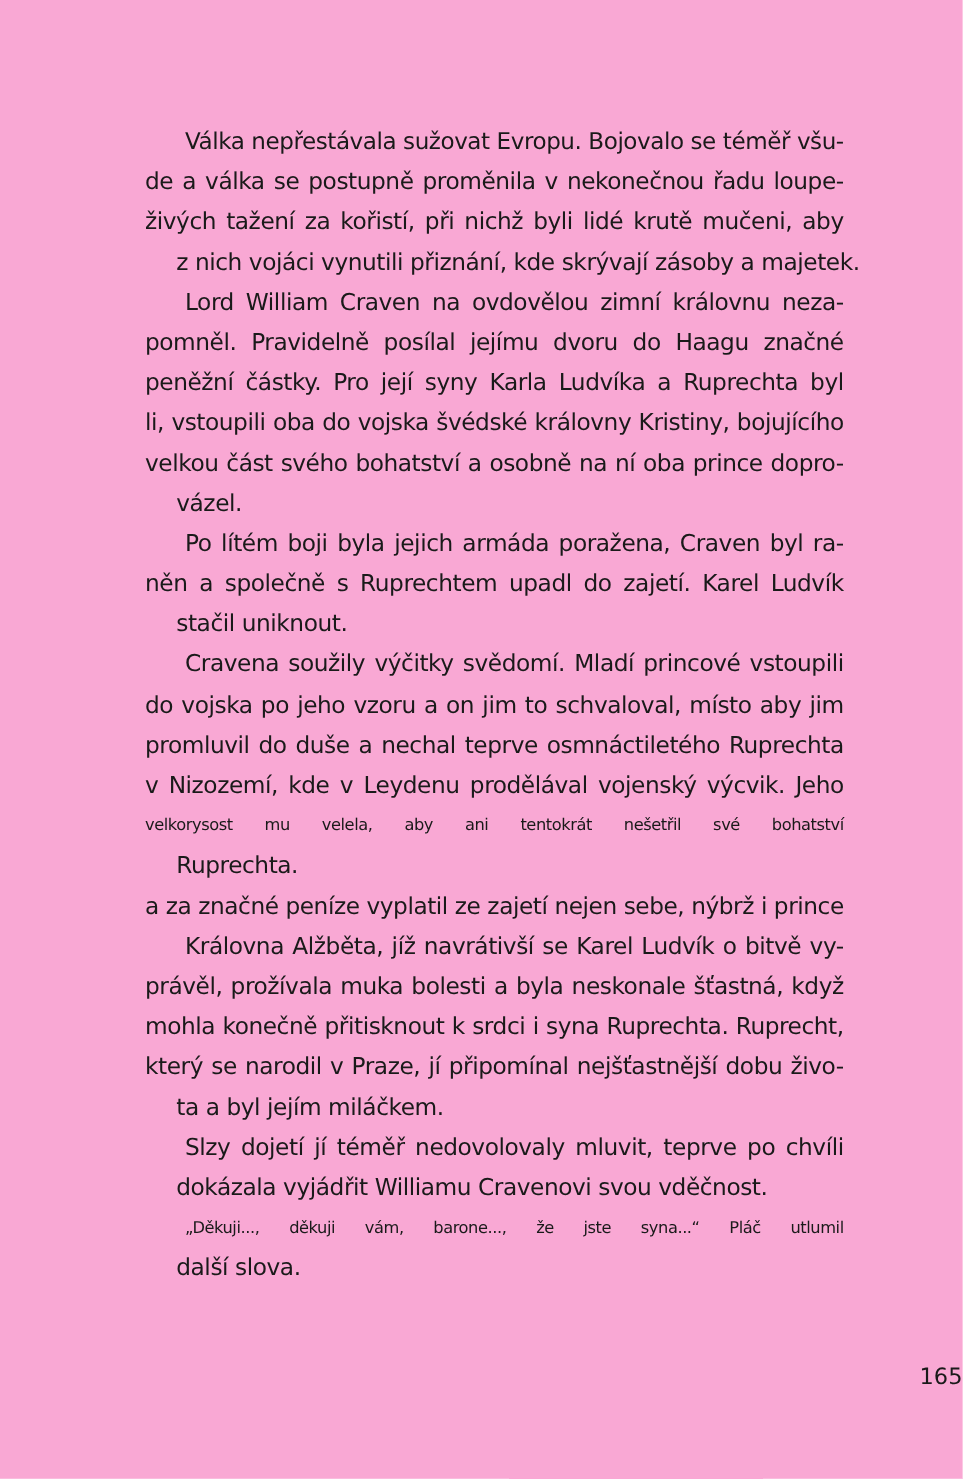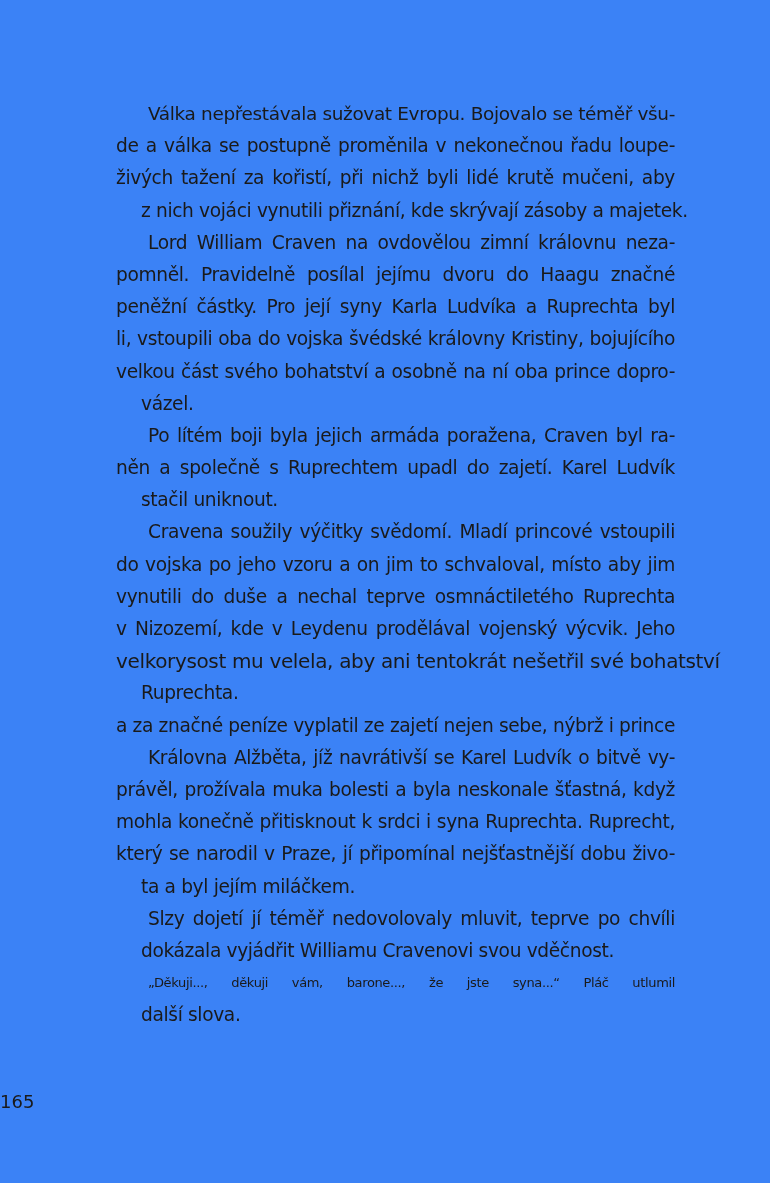--- a/index.html
+++ b/index.html
@@ -1,38 +1,38 @@
 <!DOCTYPE html>
 <html><head>
 <meta charset="utf-8">
 <style>
   html, body { margin: 0; padding: 0; background: #ffffff; }
   body { width: 770px; height: 1183px; position: relative; overflow: hidden; }
   .page {
     position: absolute; left: 0; top: 0; width: 770px; height: 1183px;
-    background: #3b82f6;
+    background: #f9a8d4;
   }
   .text-block {
     position: absolute; left: 116px; top: 98px; width: 559px;
     font-family: "DejaVu Sans", sans-serif;
     font-size: 18.6px;
     color: #1a1a1a;
     letter-spacing: -0.35px;
   }
   .line {
     height: 32.2px; line-height: 32.2px;
     white-space: nowrap;
     text-align: justify; text-align-last: justify;
     overflow: visible;
   }
   .line.last { text-align-last: left; margin-left: 25px; }
   .line.indent { padding-left: 32px; }
   .page-number {
     position: absolute; left: 0; width: 770px; top: 1091px;
-    text-align: left;
+    text-align: right;
     font-family: "DejaVu Sans", sans-serif; font-size: 18px; color: #1a1a1a;
   }
 </style>
 </head>
 <body>
 
 <div class="page">
   <div class="text-block" id="text-block">
       <div>
         <div class="line indent" style="font-size: 18.455px;">Válka nepřestávala sužovat Evropu. Bojovalo se téměř všu-</div>
@@ -49,23 +49,23 @@
         <div class="line last">vázel.</div>
       </div>
       <div>
         <div class="line indent">Po lítém boji byla jejich armáda poražena, Craven byl ra-</div>
         <div class="line">něn a společně s Ruprechtem upadl do zajetí. Karel Ludvík</div>
         <div class="line last">stačil uniknout.</div>
       </div>
       <div>
         <div class="line indent">Cravena soužily výčitky svědomí. Mladí princové vstoupili</div>
         <div class="line">do vojska po jeho vzoru a on jim to schvaloval, místo aby jim</div>
-        <div class="line">vynutili do duše a nechal teprve osmnáctiletého Ruprechta</div>
+        <div class="line">promluvil do duše a nechal teprve osmnáctiletého Ruprechta</div>
         <div class="line">v Nizozemí, kde v Leydenu prodělával vojenský výcvik. Jeho</div>
-        <div class="line" style="font-size: 20px;">velkorysost mu velela, aby ani tentokrát nešetřil své bohatství</div>
+        <div class="line" style="font-size: 13px;">velkorysost mu velela, aby ani tentokrát nešetřil své bohatství</div>
         <div class="line last">Ruprechta.</div>
         <div class="line" style="font-size: 18.5844px;">a za značné peníze vyplatil ze zajetí nejen sebe, nýbrž i prince</div>
       </div>
       <div>
         <div class="line indent">Královna Alžběta, jíž navrátivší se Karel Ludvík o bitvě vy-</div>
         <div class="line">právěl, prožívala muka bolesti a byla neskonale šťastná, když</div>
         <div class="line">mohla konečně přitisknout k srdci i syna Ruprechta. Ruprecht,</div>
         <div class="line">který se narodil v Praze, jí připomínal nejšťastnější dobu živo-</div>
         <div class="line last">ta a byl jejím miláčkem.</div>
       </div>

